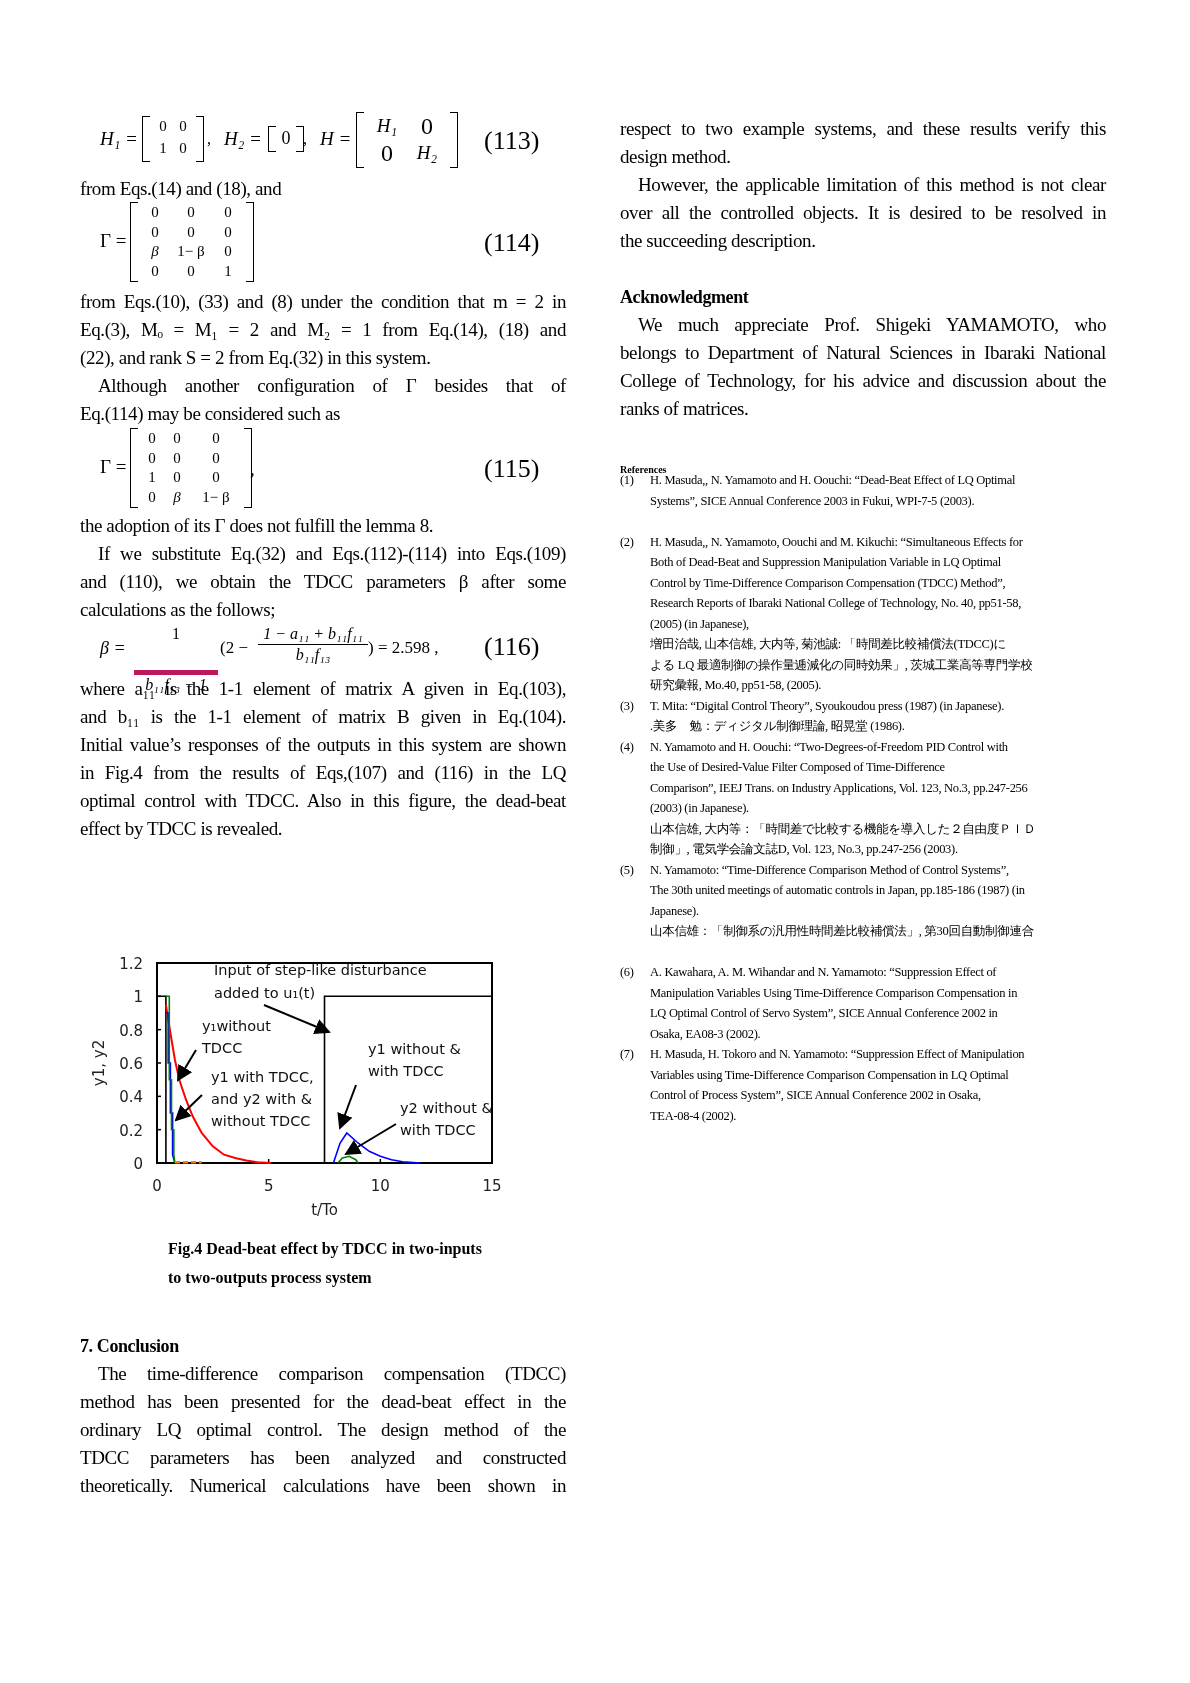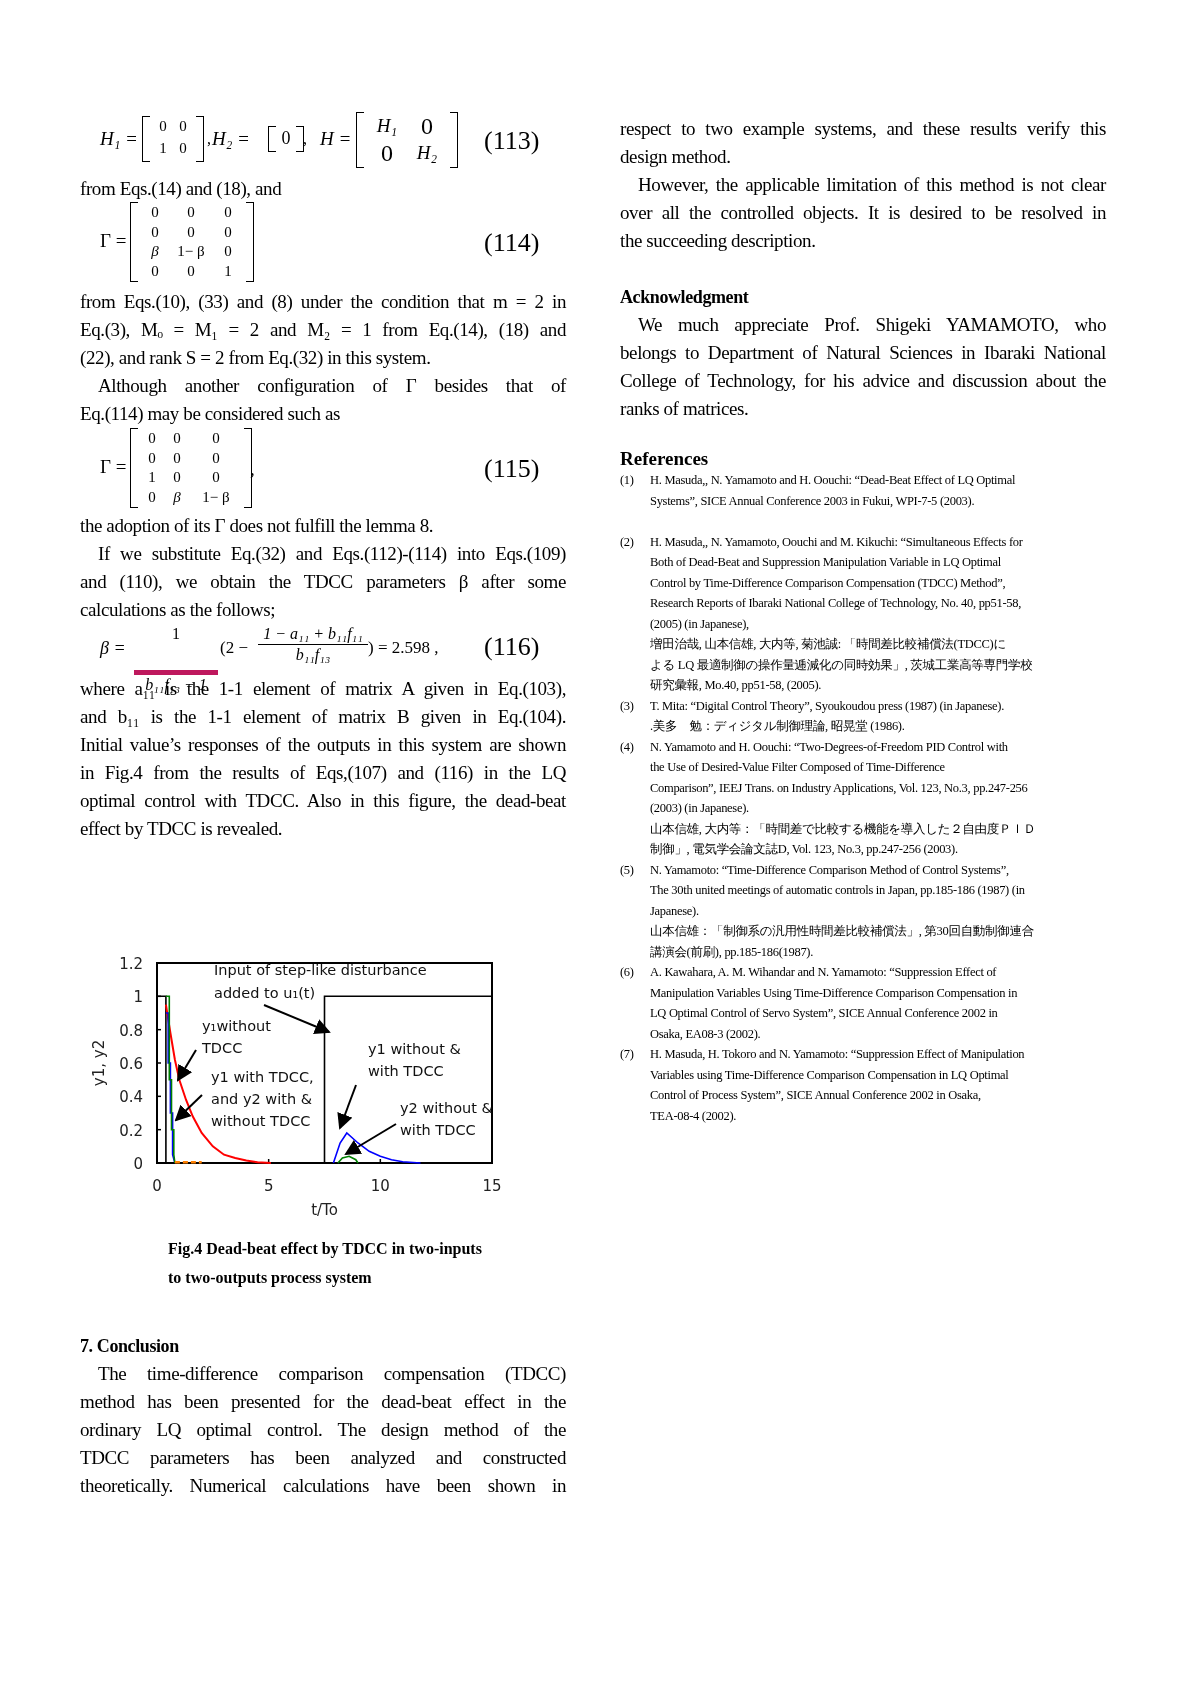--- a/index.html
+++ b/index.html
@@ -12,21 +12,21 @@
   .line { position: absolute; font-size: 19px; line-height: 30px; white-space: nowrap; letter-spacing: -0.4px; }
   .justify { text-align: justify; text-align-last: justify; white-space: normal; }
   .it { font-style: italic; }
   .eqnum { position: absolute; font-size: 26px; }
   .mat { position: absolute; display: flex; align-items: stretch; }
   .br-l, .br-r { width: 7px; border: 1.5px solid #000; }
   .br-l { border-right: none; }
   .br-r { border-left: none; }
   .mgrid { display: grid; font-size: 15px; line-height: 19px; text-align: center; padding: 1px 3px; }
   .heading { font-weight: bold; font-size: 18px; }
-  .ref-head { font-weight: bold; font-size: 19px; }
+  .ref-head { font-weight: bold; font-size: 10px; margin-top: 16px; }
   .ref { position: absolute; font-size: 12.5px; line-height: 22px; letter-spacing: -0.3px; }
   .ref-num { position: absolute; left: 0; }
   .ref-body { position: absolute; left: 30px; width: 456px; }
   .ref-body div { white-space: nowrap; }
   .caption { font-weight: bold; font-size: 16px; line-height: 29px; }
   svg text { font-family: "DejaVu Sans", sans-serif; }
 </style>
 </head>
 <body>
 
@@ -38,21 +38,21 @@
       <div class="br-l"></div>
       <div class="mgrid" style="grid-template-columns:20px 20px;">
         <span>0</span>
         <span>0</span>
         <span>1</span>
         <span>0</span>
       </div>
       <div class="br-r"></div>
     </div>
     <span class="abs" style="top:18px; left:107px;">,</span>
-    <span class="abs it" style="top:16px; left:112px; font-size:19px;">H₂ =</span>
+    <span class="abs it" style="top:16px; left:124px; font-size:19px;">H₂ =</span>
     <div class="mat" style="top:14px; left:168px; height:26px;">
       <div class="br-l"></div>
       <div class="mgrid" style="grid-template-columns:14px; font-size:18px; line-height:22px;">
         <span>0</span>
       </div>
       <div class="br-r"></div>
     </div>
     <span class="abs" style="top:18px; left:203px;">,</span>
     <span class="abs it" style="top:16px; left:220px; font-size:19px;">H =</span>
     <div class="mat" style="top:0; left:256px; height:56px;">
@@ -279,21 +279,20 @@
           <div>制御」, 電気学会論文誌D,  Vol. 123, No.3, pp.247-256 (2003).</div>
         </div>
       </div>
       <div class="ref" style="top: 389.5px; left: 0px; width: 486px; line-height: 20.5px;">
         <span class="ref-num">(5)</span>
         <div class="ref-body">
           <div>N. Yamamoto: “Time-Difference Comparison Method of Control Systems”,</div>
           <div>The 30th united meetings of automatic controls in Japan, pp.185-186 (1987) (in</div>
           <div>Japanese).</div>
           <div> 山本信雄：「制御系の汎用性時間差比較補償法」, 第30回自動制御連合</div>
-          <div> 講演会(前刷),  pp.185-186(1987).</div>
         </div>
       </div>
       <div class="ref" style="top: 492px; left: 0px; width: 486px; line-height: 20.5px;">
         <span class="ref-num">(6)</span>
         <div class="ref-body">
           <div>A. Kawahara, A. M. Wihandar and N. Yamamoto: “Suppression Effect of</div>
           <div>Manipulation Variables Using Time-Difference Comparison Compensation in</div>
           <div>LQ Optimal Control of Servo System”, SICE Annual Conference 2002 in</div>
           <div>Osaka, EA08-3 (2002).</div>
         </div>

